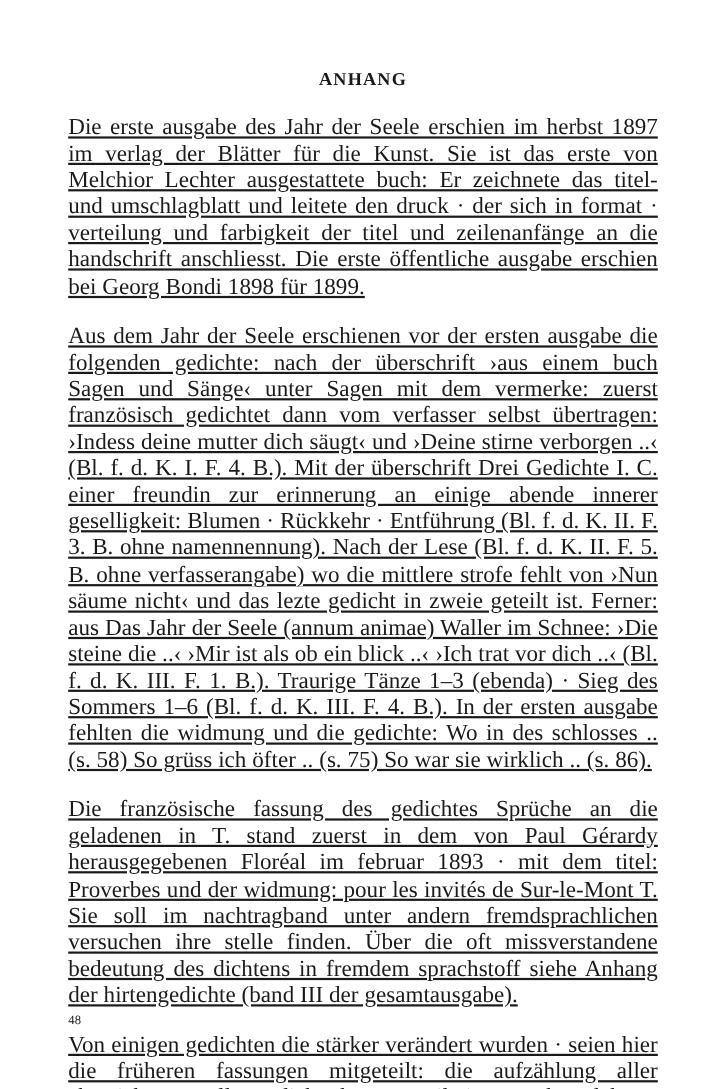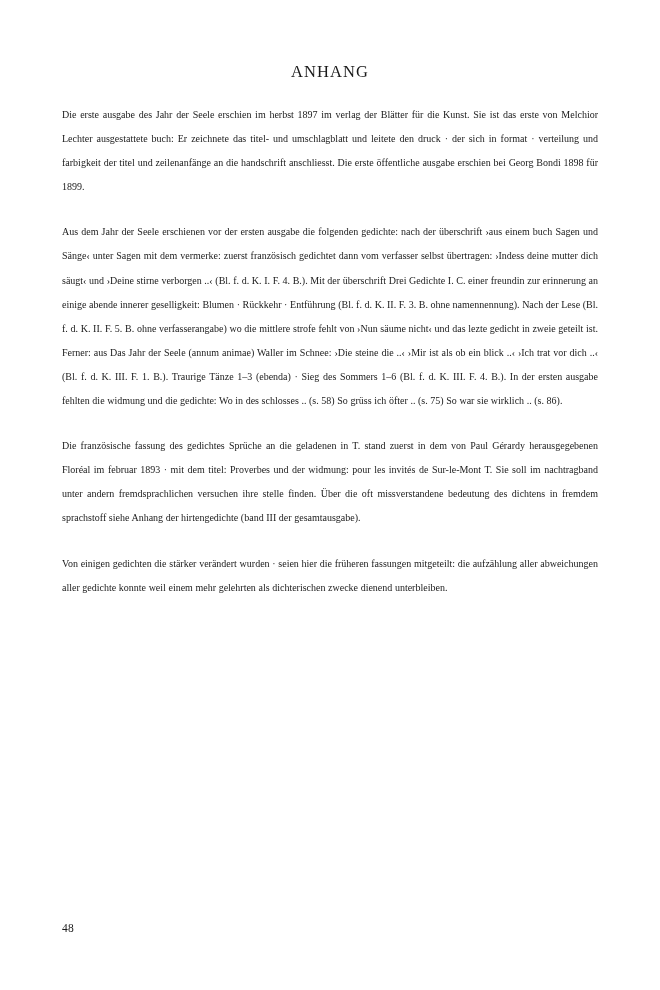--- a/index.html
+++ b/index.html
@@ -25,34 +25,35 @@
     box-sizing: border-box;
   }
   .content {
     position: absolute;
     left: 62px;
     top: 60px;
     width: 536px;
   }
   .page-heading {
     font-size: 16.5px;
-    font-weight: normal;
+    font-weight: bold;
     text-align: center;
     letter-spacing: 1.1px;
     margin: 0 0 19px 0;
     line-height: 24px;
   }
   .para {
-    font-size: 10px;
+    font-size: 21px;
     line-height: 24.1px;
     text-align: justify;
     text-justify: inter-word;
     margin: 0 0 21px 0;
     hyphens: none;
     word-spacing: 0.1px;
+    text-decoration: underline;
   }
   .para:last-child {
     margin-bottom: 16px;
   }
   .folio {
     position: absolute;
     left: 62px;
     top: 921px;
     font-size: 11.5px;
     line-height: 14px;

